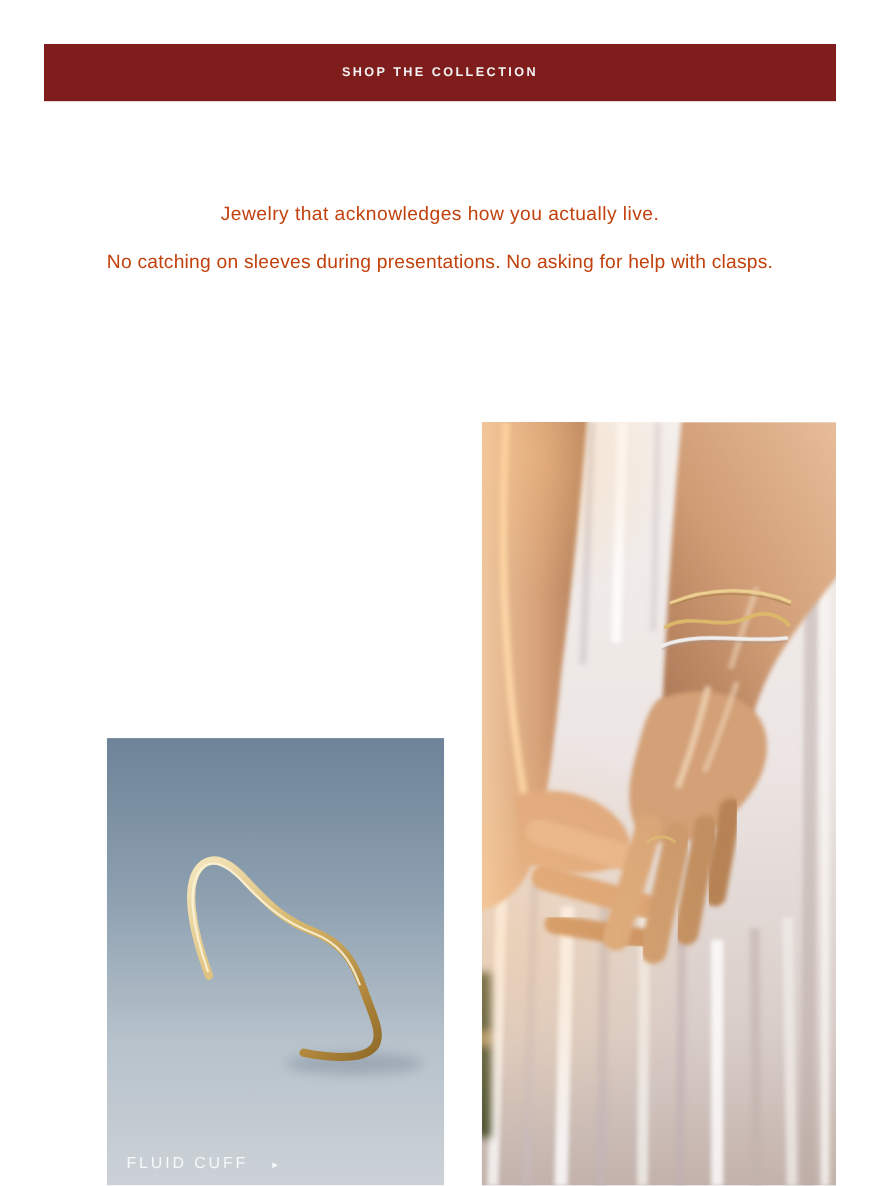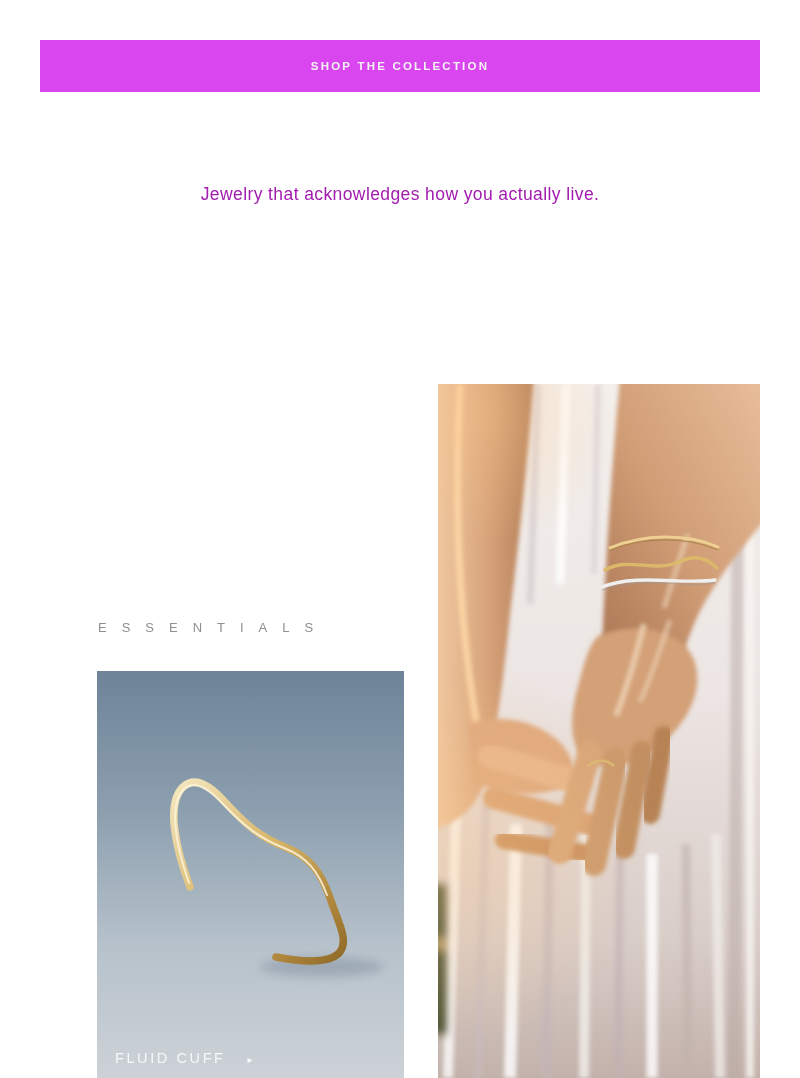--- a/index.html
+++ b/index.html
@@ -13,37 +13,37 @@
     background: #ffffff;
     overflow: hidden;
     margin: 0 auto;
   }
 
   
   .shop-btn {
     position: absolute;
     left: 40px; top: 40px;
     width: 720px; height: 52px;
-    background: #d946ef;
+    background: #7f1d1d;
     color: #f2f2f2;
     font-size: 11.5px;
     font-weight: 700;
     letter-spacing: 2.2px;
     text-align: center;
     line-height: 52px;
     text-transform: uppercase;
     cursor: pointer;
   }
 
   
   .intro {
     position: absolute;
     left: 0; width: 800px;
     text-align: center;
-    color: #a21caf;
+    color: #c2410c;
     font-weight: 400;
   }
   .intro.l1 { top: 184px; font-size: 17.5px; letter-spacing: 0.4px; }
   .intro.l2 { top: 228px; font-size: 17.5px; letter-spacing: 0.2px; }
 
   
   .photo {
     position: absolute;
     left: 438px; top: 384px;
     width: 322px; height: 694px;
@@ -94,20 +94,21 @@
   }
 </style>
 </head>
 <body>
 
 <div class="canvas">
 
   <div class="shop-btn">SHOP THE COLLECTION</div>
 
   <p class="intro l1">Jewelry that acknowledges how you actually live.</p>
+  <p class="intro l2">No catching on sleeves during presentations. No asking for help with clasps.</p>
 
   <div class="photo">
     <svg width="322" height="694" viewBox="0 0 322 694" xmlns="http://www.w3.org/2000/svg">
       <defs>
         <linearGradient id="dressGrad" x1="0" y1="0" x2="0" y2="1">
           <stop offset="0" stop-color="#f4f0ed"></stop>
           <stop offset="0.45" stop-color="#ece5e3"></stop>
           <stop offset="0.8" stop-color="#d9cdc8"></stop>
           <stop offset="1" stop-color="#c3b2ab"></stop>
         </linearGradient>
@@ -198,21 +199,20 @@
         <path d="M164 206 C200 192, 242 204, 277 199" stroke="#9a9aa0" stroke-width="1" opacity="0.6"></path>
       </g>
 
       <path d="M150 382 C158 375, 169 375, 176 382" fill="none" stroke="#dcb873" stroke-width="2.4" filter="url(#b1)"></path>
 
       <circle cx="20" cy="470" r="190" fill="url(#glowWarm)"></circle>
       <circle cx="50" cy="30" r="130" fill="url(#glowWarm)"></circle>
     </svg>
   </div>
 
-  <div class="essentials">ESSENTIALS</div>
 
   <div class="card">
     <svg width="307" height="407" viewBox="0 0 307 407" xmlns="http://www.w3.org/2000/svg">
       <defs>
         <linearGradient id="cardBg" x1="0" y1="0" x2="0" y2="1">
           <stop offset="0" stop-color="#6e8398"></stop>
           <stop offset="0.35" stop-color="#8da0b0"></stop>
           <stop offset="0.68" stop-color="#b7c2cb"></stop>
           <stop offset="1" stop-color="#ccd2d7"></stop>
         </linearGradient>

